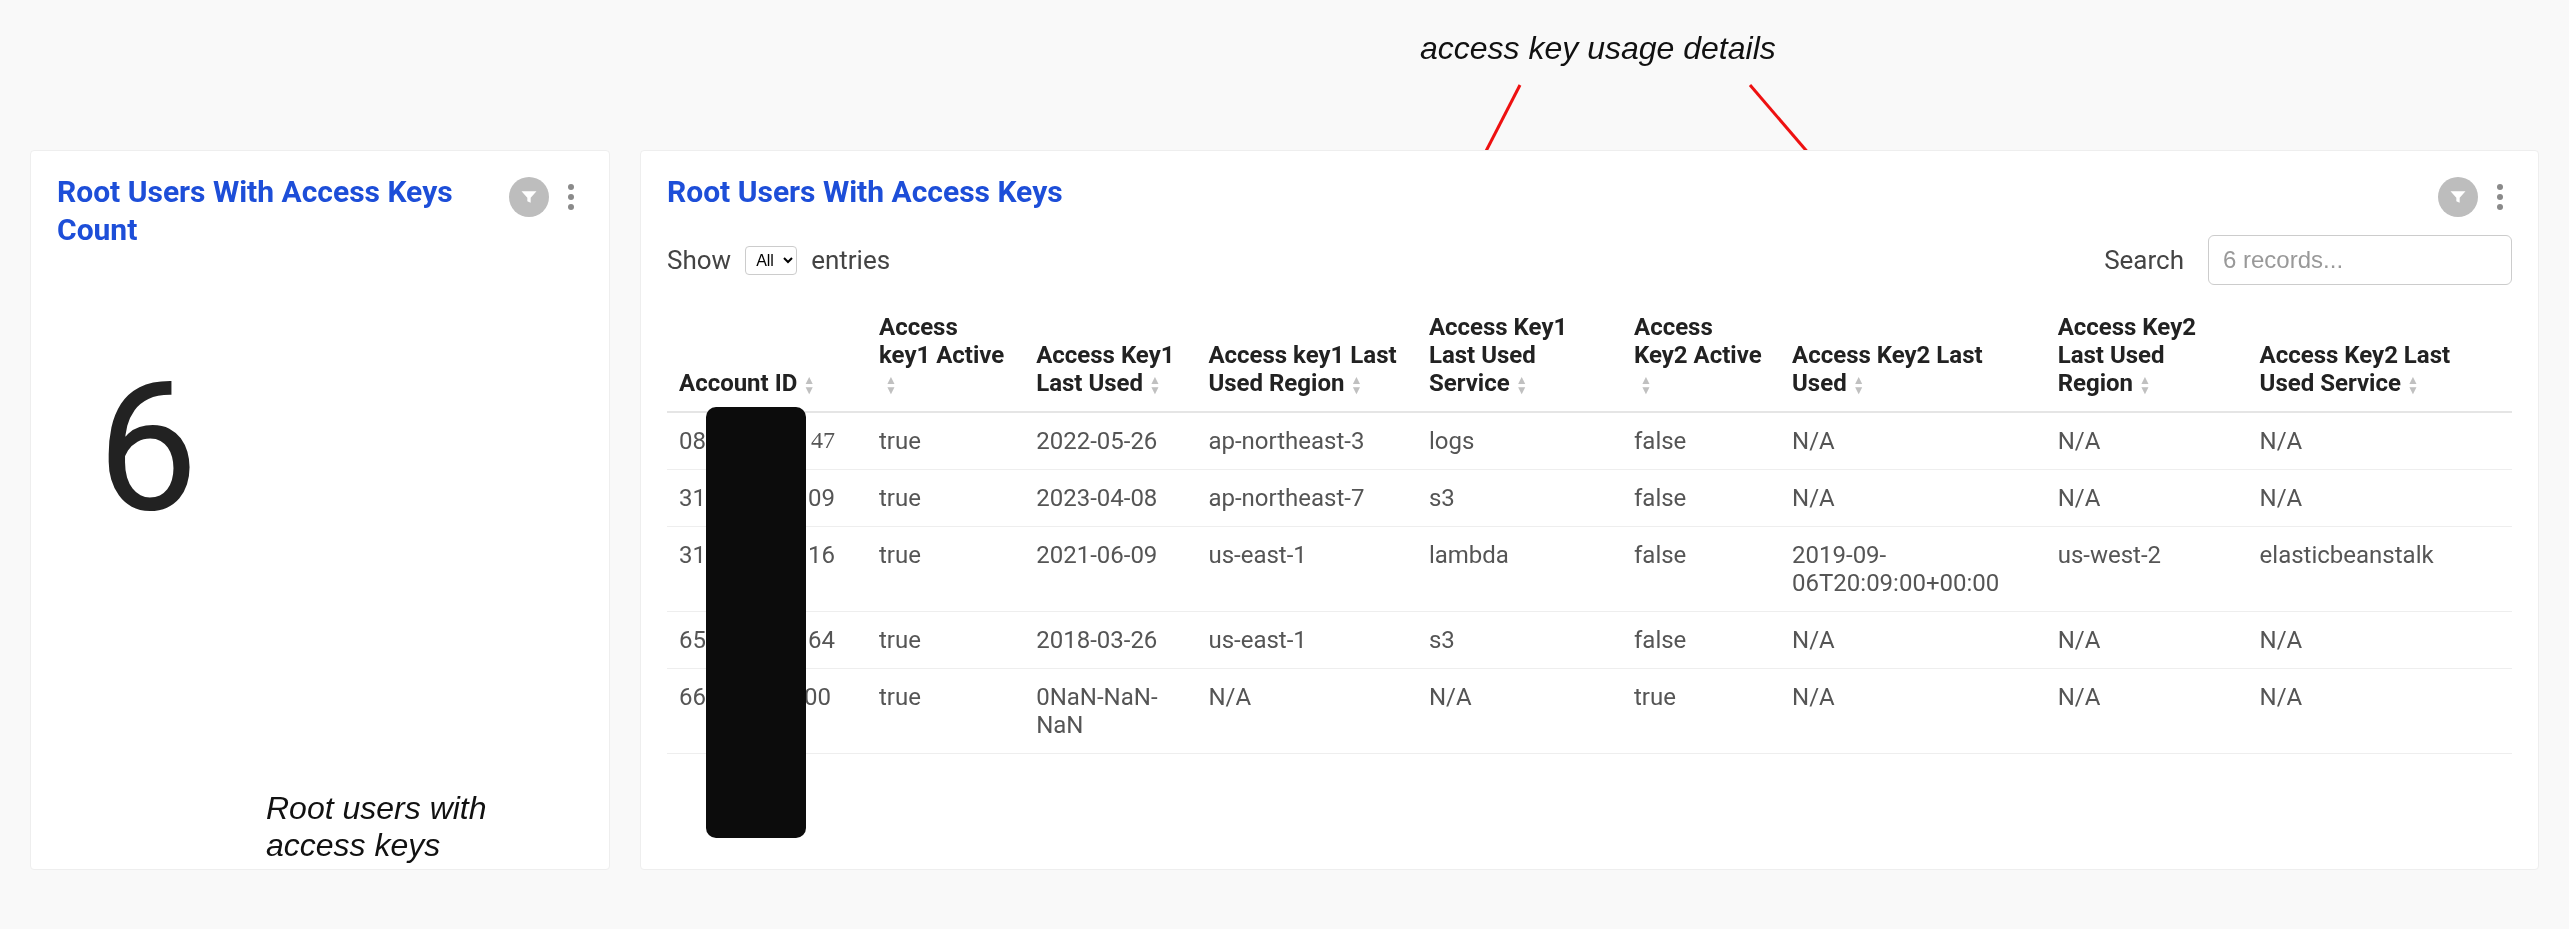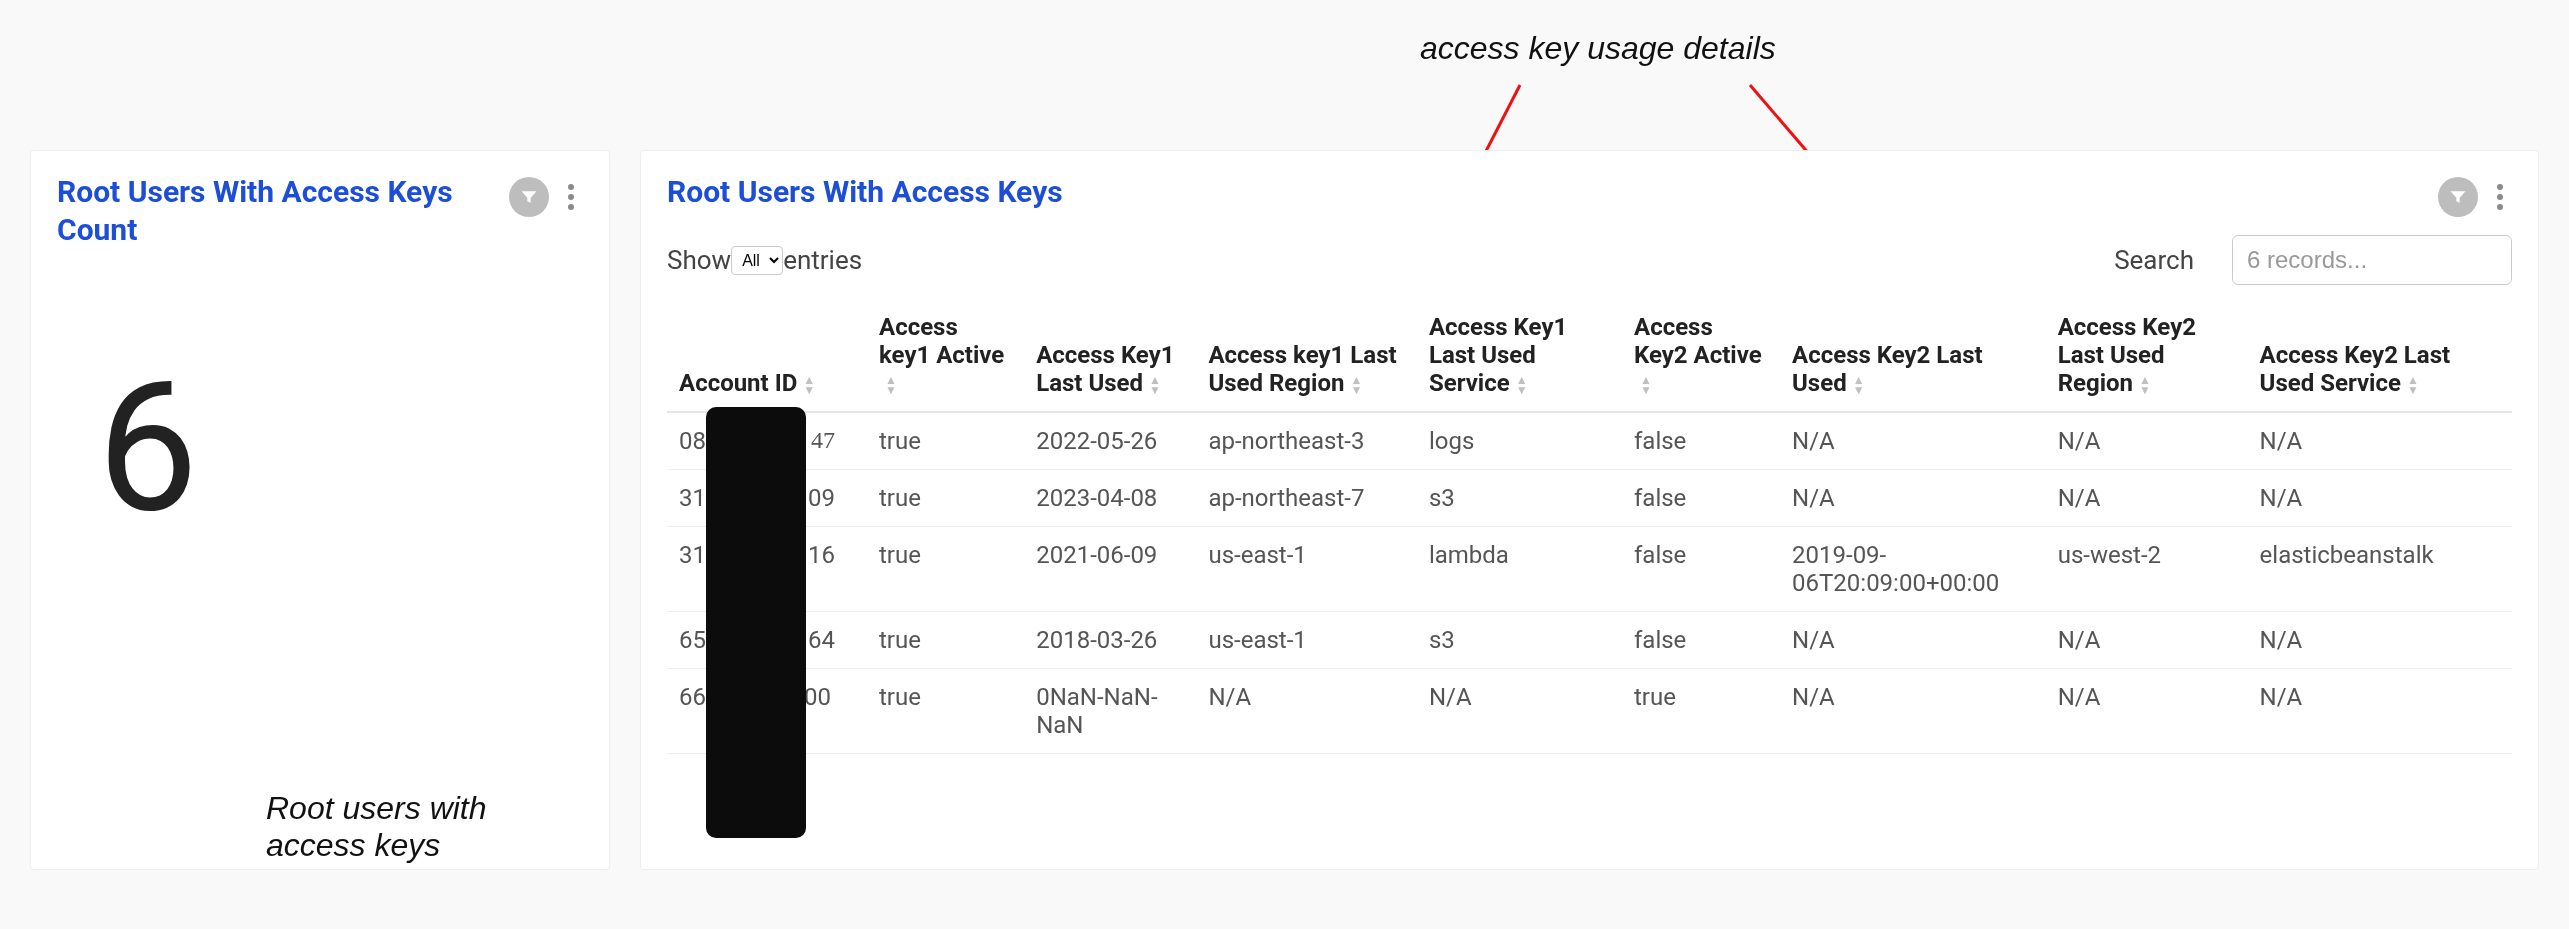--- a/index.html
+++ b/index.html
@@ -81,37 +81,36 @@
       margin-left: 40px;
     }
     .table-controls {
       display: flex;
       justify-content: space-between;
       align-items: center;
       margin-bottom: 14px;
       font-size: 26px;
       color: #444;
     }
-    .show-group { display: flex; align-items: center; }
+    .show-group { display: flex; align-items: center; gap: 14px; }
     .show-group select {
       font-size: 16px;
       padding: 4px 6px;
       border: 1px solid #ccc;
       border-radius: 4px;
       background: #fff;
     }
-    .search-group { display: flex; align-items: center; gap: 14px; }
+    .search-group { display: flex; align-items: center; gap: 24px; }
     .search-group input {
       font-size: 24px;
       padding: 10px 14px;
       border: 1px solid #ccc;
       border-radius: 6px;
-      width: 280px;
+      width: 304px;
       color: #333;
-      margin-left: 24px;
     }
     .search-group input::placeholder { color: #999; }
 
     table.data {
       width: 100%;
       border-collapse: collapse;
       font-size: 24px;
     }
     table.data thead th {
       text-align: left;

